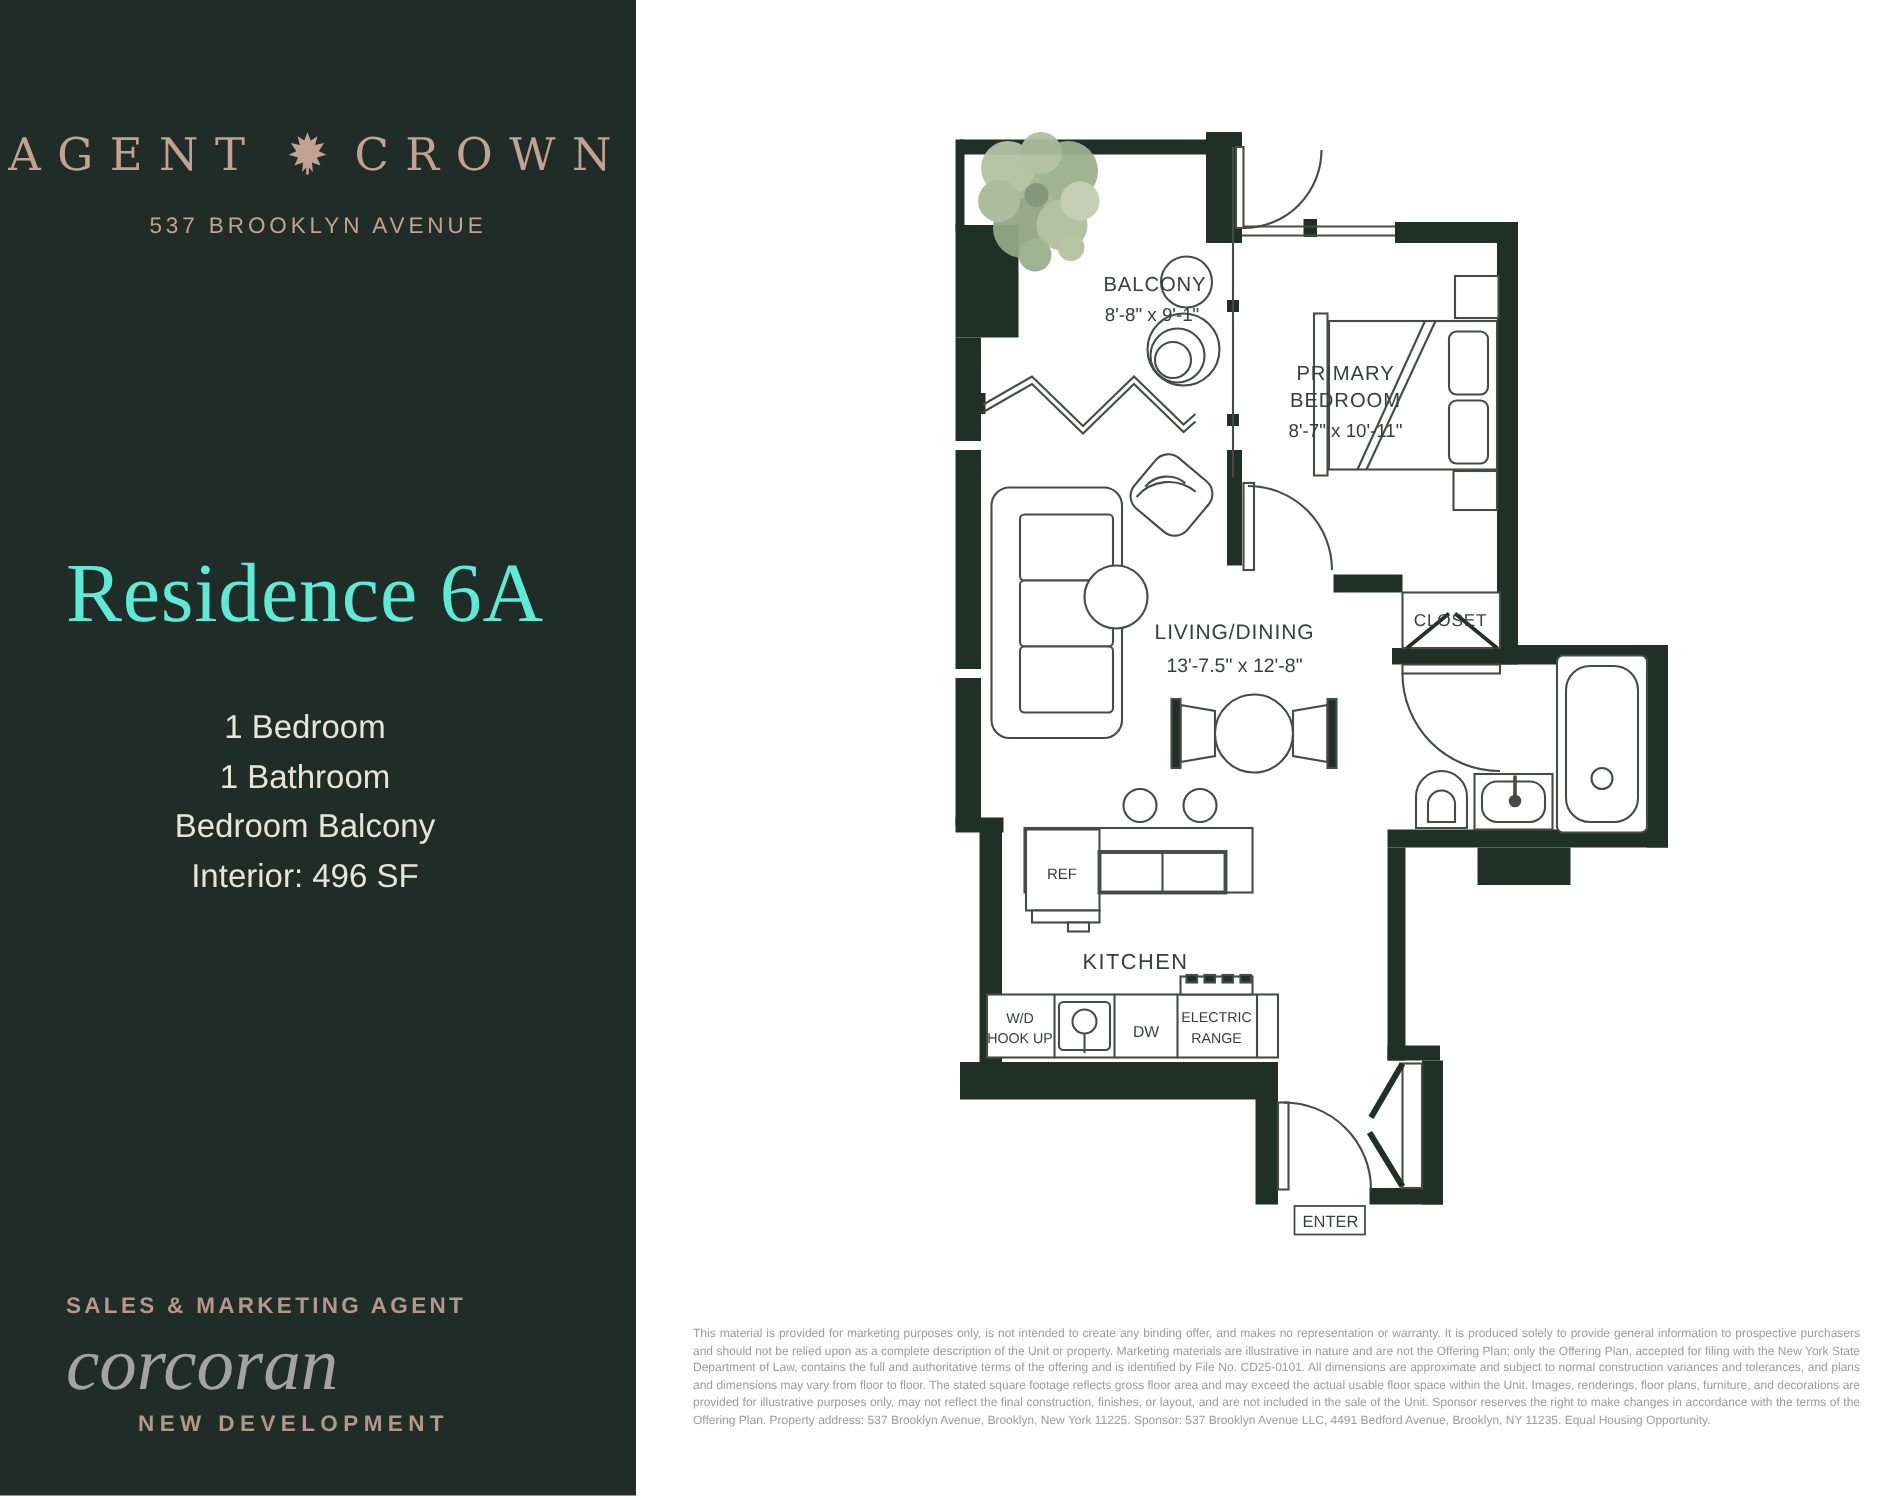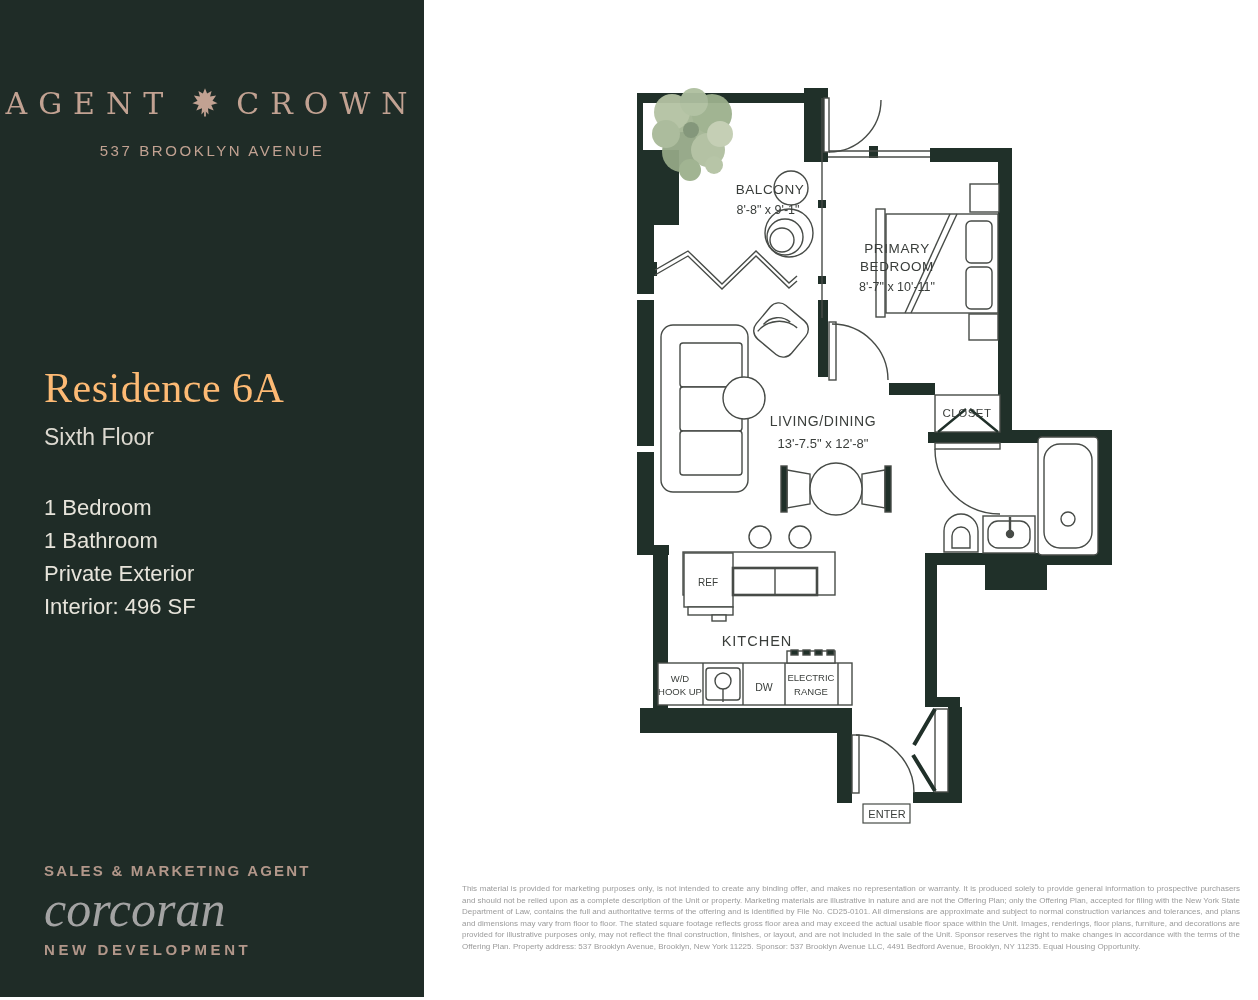--- a/index.html
+++ b/index.html
@@ -17,33 +17,33 @@
   .logo-word{
     font-family:"DejaVu Serif", serif;font-size:30px;letter-spacing:11px;
     color:#c2a292;font-weight:400;
   }
   .logo-leaf{width:30px;height:30px;flex:0 0 auto;margin-top:-4px;}
   .logo-address{
     margin-top:21px;font-size:15px;letter-spacing:2.6px;color:#c2a292;
   }
   .residence-block{position:absolute;left:44px;top:364px;color:#eae7de;}
   .residence-title{
-    font-family:"Liberation Serif", serif;font-size:42px;font-weight:400;
-    color:#fdba74;letter-spacing:0.5px;
+    font-family:"Liberation Serif", serif;font-size:56px;font-weight:400;
+    color:#5eead4;letter-spacing:0.5px;
   }
   .residence-floor{margin-top:12px;font-size:23px;color:#dcd9d0;font-weight:400;}
-  .features{margin-top:40px;}
+  .features{margin-top:40px;text-align:center;}
   .feature-item{font-size:22px;color:#e7e4db;line-height:33px;font-weight:400;}
   .agent-block{position:absolute;left:44px;top:862px;color:#b69a8b;}
   .agent-label{font-size:15px;letter-spacing:2.2px;font-weight:700;color:#b2978a;}
   .agent-brand{
     font-family:"Liberation Serif", serif;font-style:italic;font-size:50px;
     color:#a3a3a3;margin-top:2px;line-height:56px;
   }
-  .agent-division{font-size:15px;letter-spacing:3.6px;font-weight:700;color:#b2978a;margin-top:4px;}
+  .agent-division{font-size:15px;letter-spacing:3.6px;font-weight:700;color:#b2978a;margin-top:4px;margin-left:48px;}
   
   .plan{position:absolute;left:620px;top:80px;width:500px;height:752px;}
   .plan text{font-family:"Liberation Sans", sans-serif;fill:#3a3e3b;}
   
   .disclaimer{
     position:absolute;left:462px;top:883px;width:778px;
     font-size:8px;line-height:11.6px;color:#9b9b9b;text-align:justify;
   }
 </style>
 </head>
@@ -57,25 +57,24 @@
         <path fill="#c2a292" d="M50 4 L57 22 L72 13 L67 32 L87 28 L75 46 L92 54 L71 60 L79 78 L60 71 L62 92 L50 79 L38 92 L40 71 L21 78 L29 60 L8 54 L25 46 L13 28 L33 32 L28 13 L43 22 Z"></path>
         <path fill="#c2a292" d="M47 76 L53 76 L53 98 L47 98 Z"></path>
       </svg>
       <span class="logo-word">CROWN</span>
     </div>
     <div class="logo-address">537 BROOKLYN AVENUE</div>
   </div>
 
   <div class="residence-block">
     <div class="residence-title">Residence 6A</div>
-    <div class="residence-floor">Sixth Floor</div>
     <div class="features">
       <div class="feature-item">1 Bedroom</div>
       <div class="feature-item">1 Bathroom</div>
-      <div class="feature-item">Private Exterior</div>
+      <div class="feature-item">Bedroom Balcony</div>
       <div class="feature-item">Interior: 496 SF</div>
     </div>
   </div>
 
   <div class="agent-block">
     <div class="agent-label">SALES &amp; MARKETING AGENT</div>
     <div class="agent-brand">corcoran</div>
     <div class="agent-division">NEW DEVELOPMENT</div>
   </div>
 </aside>

